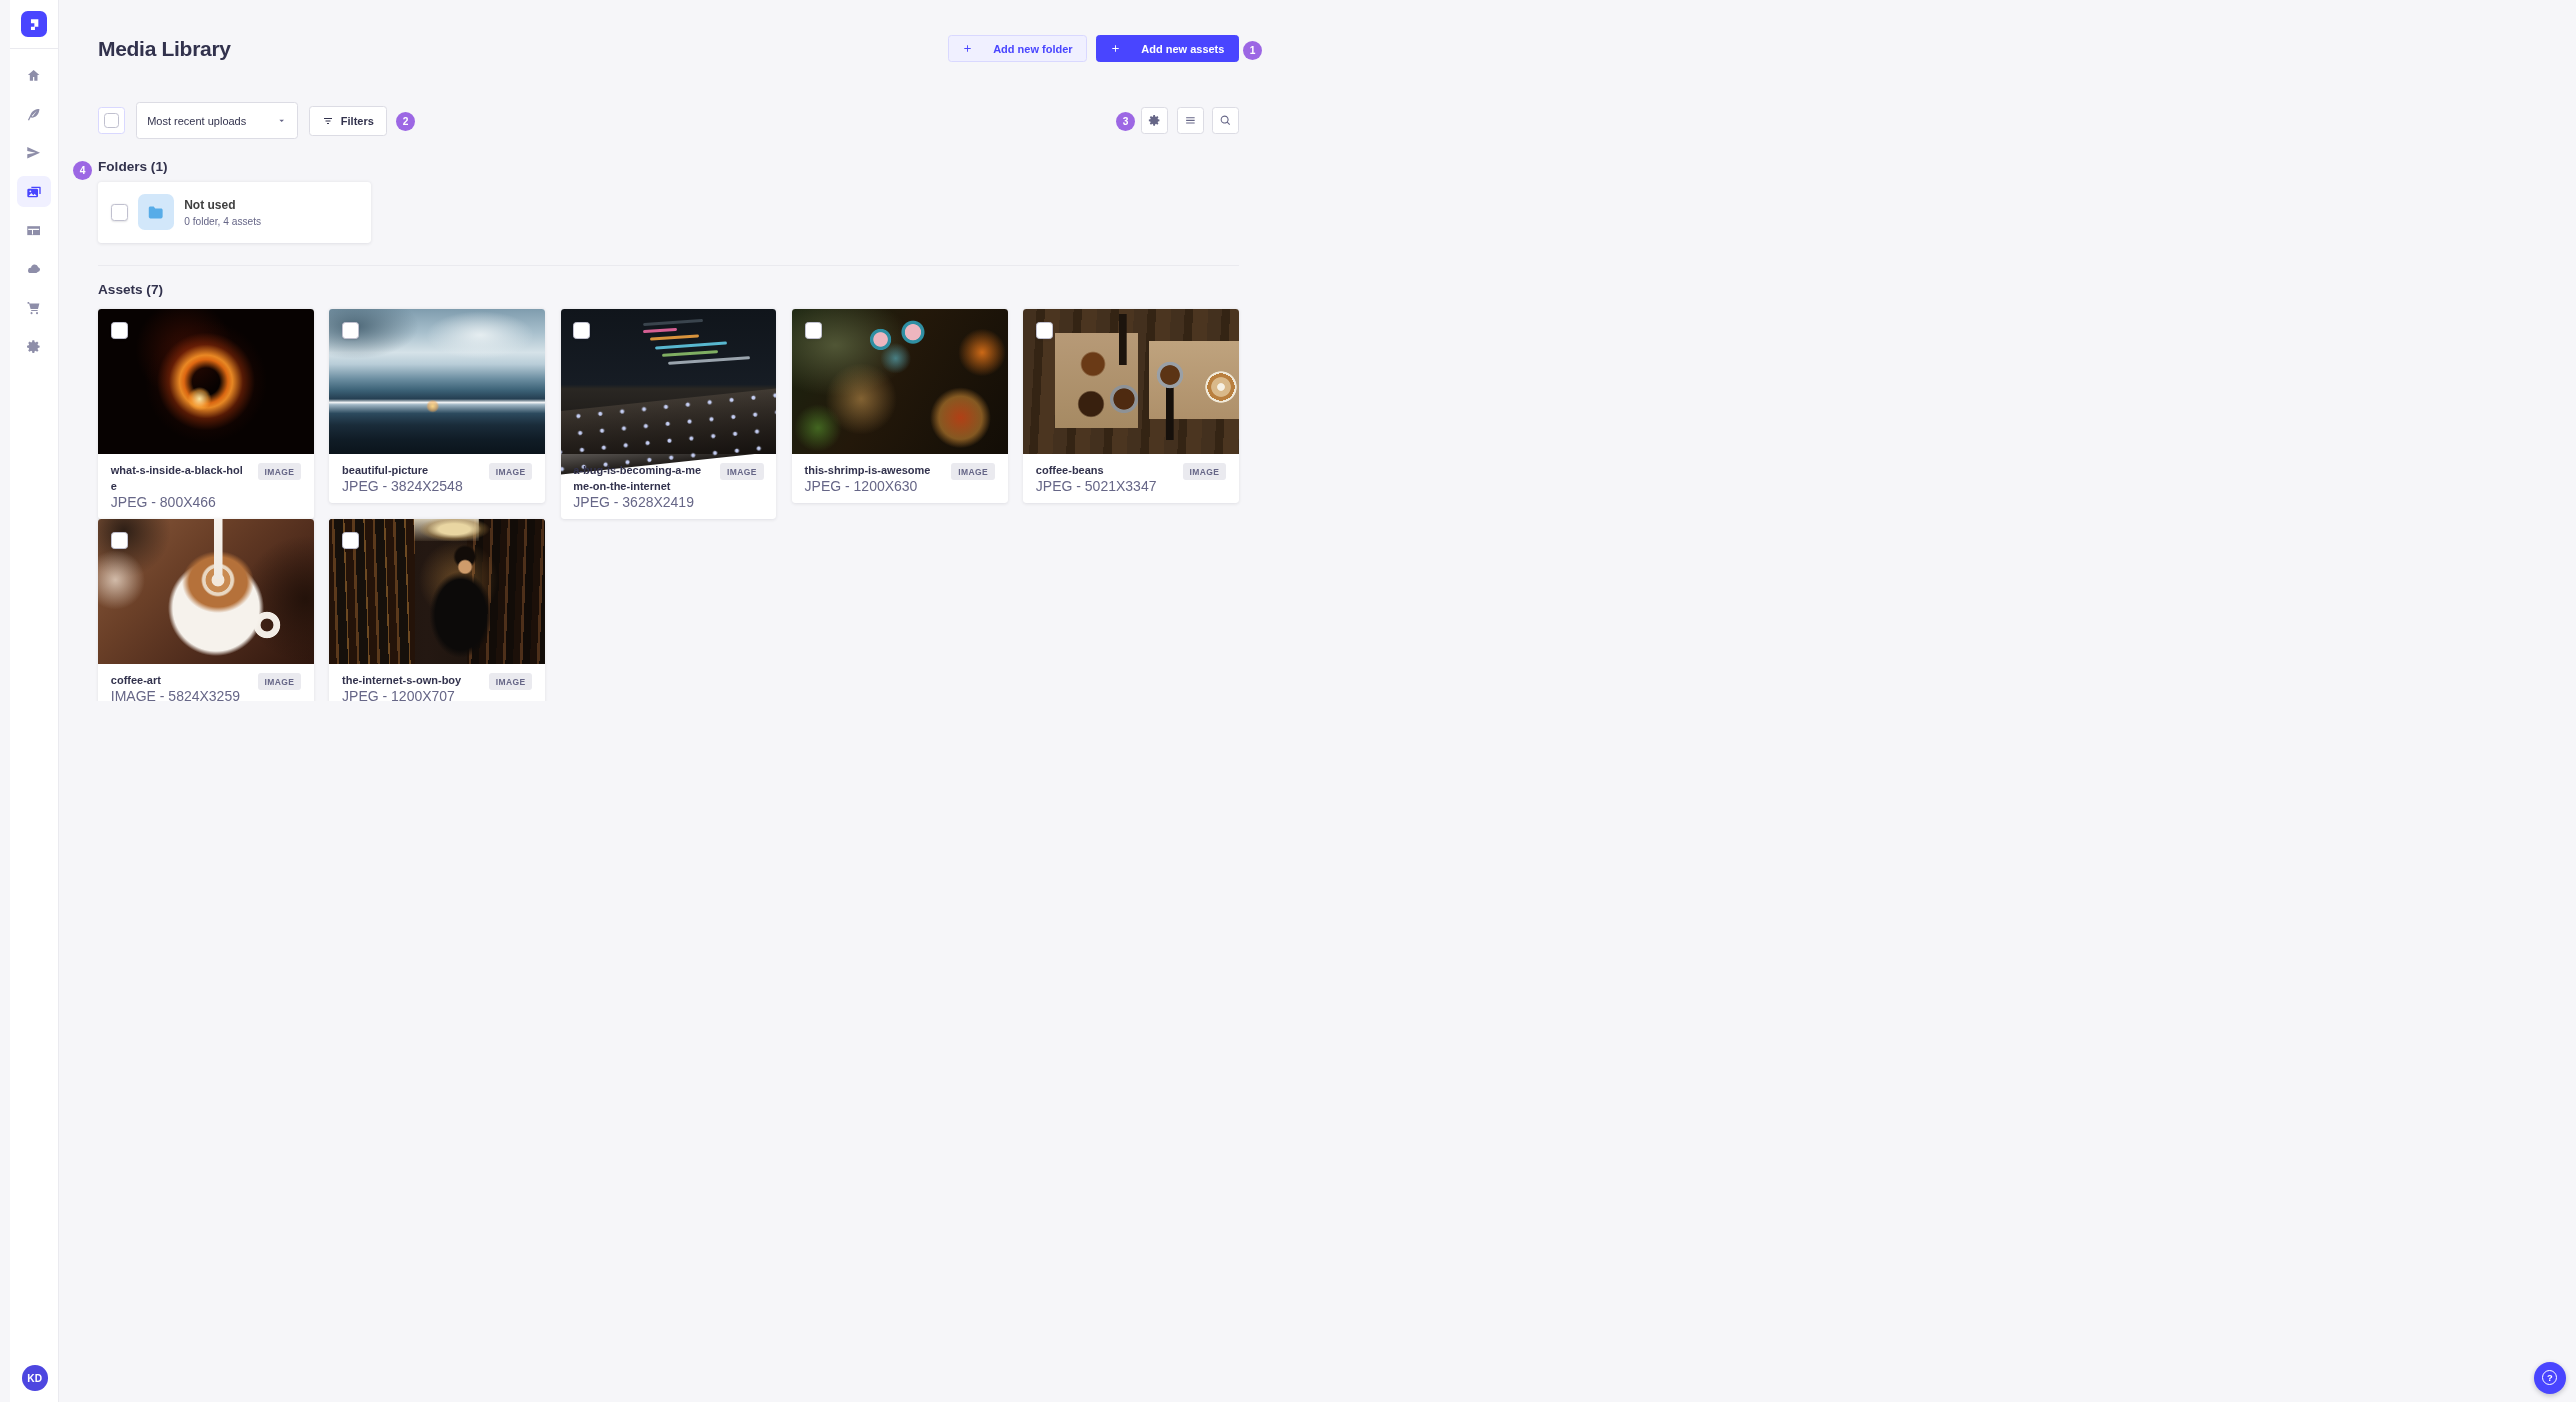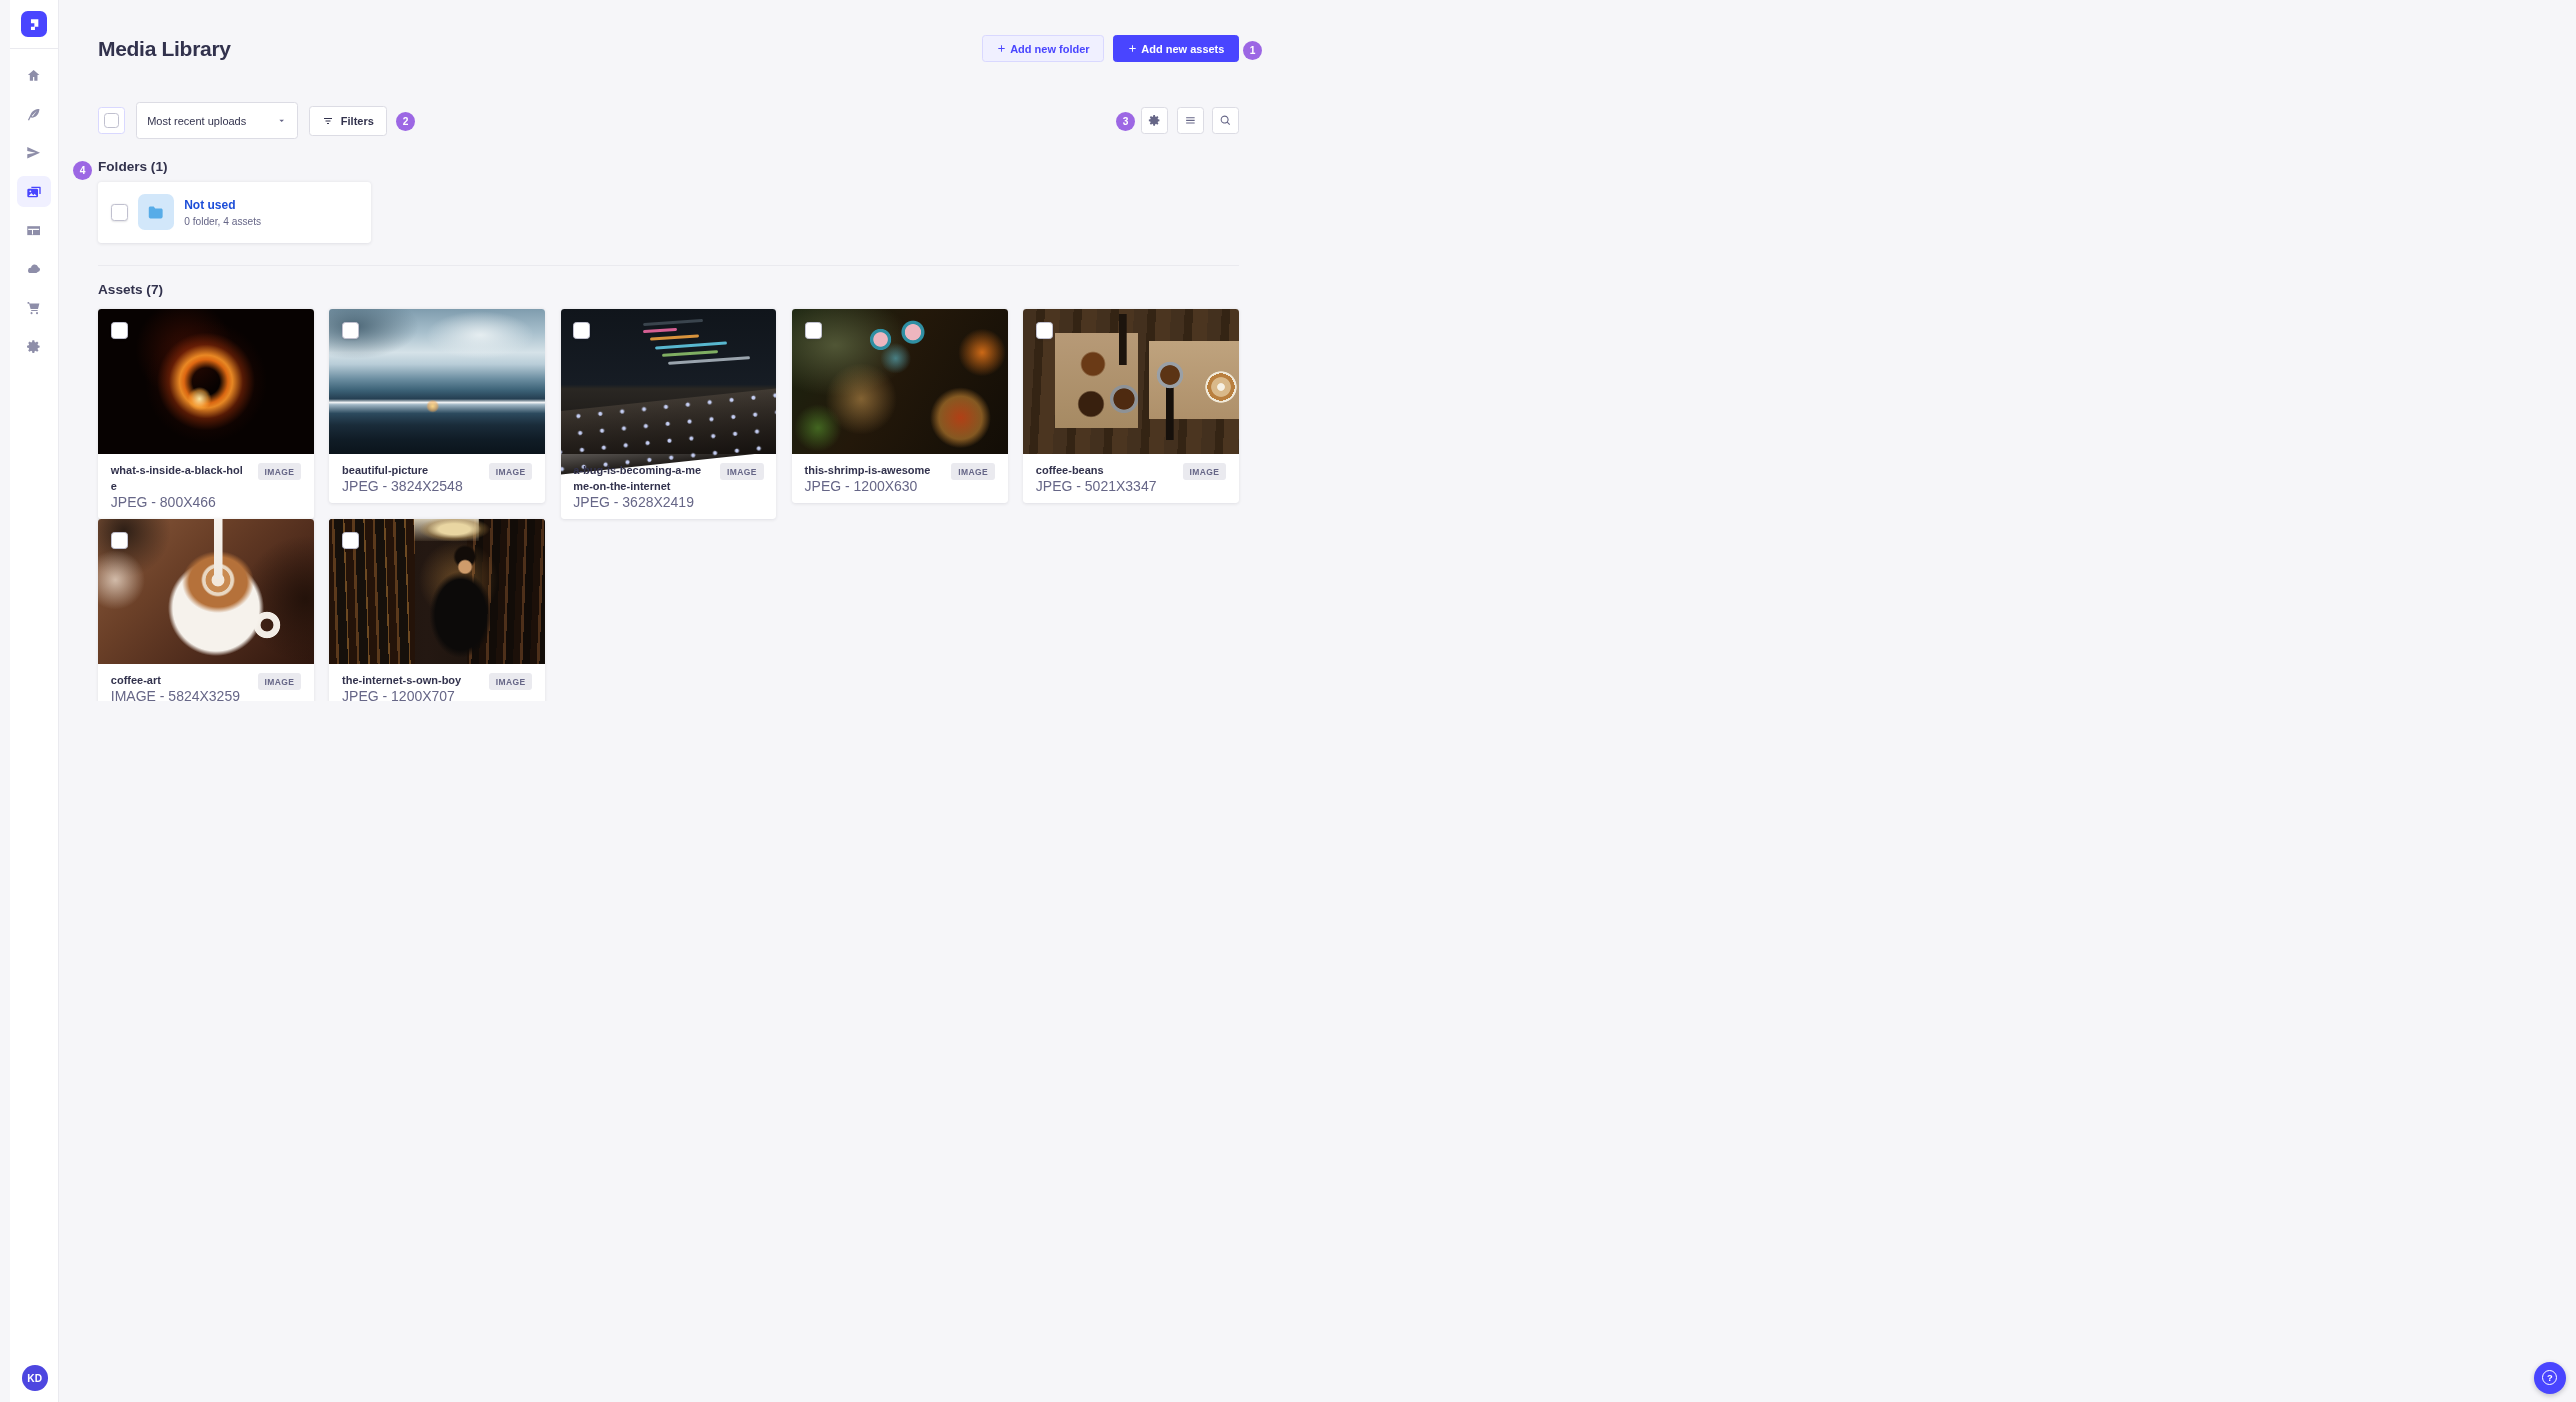--- a/index.html
+++ b/index.html
@@ -31,21 +31,21 @@
     position:absolute; left:12px; bottom:11px; width:25.6px; height:25.6px; border-radius:50%;
     background:#4d46e0; color:#fff; font-size:10.2px; font-weight:700; letter-spacing:0.3px;
     display:flex; align-items:center; justify-content:center; cursor:pointer;
   }
   
   .main { margin-left:49px; padding:0 0 0 49px; width:1239px; }
   .content { width:1141px; }
   .page-header { padding-top:34px; display:flex; align-items:center; justify-content:space-between; height:63px; }
   .page-title { font-size:21px; font-weight:700; letter-spacing:-0.3px; color:#32324d; }
   .header-actions { display:flex; align-items:center; gap:8.5px; }
-  .btn { display:inline-flex; align-items:center; gap:3px; height:27px; padding:0 13.6px;
+  .btn { display:inline-flex; align-items:center; gap:20px; height:27px; padding:0 13.6px;
     border-radius:3.4px; font-size:11px; font-weight:600; cursor:pointer;
     font-family:"Liberation Sans",sans-serif; }
   .btn-secondary { background:#f0f0ff; border:0.9px solid #d9d8ff; color:#4945ff; }
   .btn-primary { background:#4945ff; border:0.9px solid #4945ff; color:#ffffff; }
   
   .toolbar { margin-top:44px; display:flex; align-items:center; justify-content:space-between; height:27px; }
   .toolbar-left { display:flex; align-items:center; gap:11px; }
   .selectall-btn { width:27px; height:27px; background:#fff; border:0.9px solid #d9d8ff; border-radius:3.4px;
     display:flex; align-items:center; justify-content:center; cursor:pointer; }
   .selectall-inner { width:15.3px; height:15.3px; border:0.9px solid #c0c0cf; border-radius:3.4px; background:#fff; }
@@ -63,21 +63,21 @@
   .section-heading.assets { margin-top:15.3px; }
   .divider { margin-top:22px; border:none; border-top:0.9px solid #eaeaef; width:1141px; }
   
   .folder-card { margin-top:6.8px; width:273px; height:61px; background:#fff; border-radius:3.4px;
     box-shadow:0 0.9px 3.4px rgba(33,33,52,.1); display:flex; align-items:center; padding:0 12.8px; cursor:pointer; }
   .checkbox { width:17px; height:17px; background:#fff; border:0.9px solid #c0c0cf; border-radius:3.4px;
     flex:none; cursor:pointer; box-shadow:0 0.9px 1.7px rgba(33,33,52,.12); }
   .folder-tile { width:36px; height:36px; border-radius:6.8px; background:#d2e7fa; margin-left:10.2px;
     display:flex; align-items:center; justify-content:center; color:#57ace8; flex:none; }
   .folder-text { margin-left:10.2px; }
-  .folder-name { font-size:12px; font-weight:600; color:#1d4ed8; line-height:15.3px; }
+  .folder-name { font-size:12px; font-weight:600; color:#404040; line-height:15.3px; }
   .folder-meta { font-size:10.2px; color:#666687; margin-top:2.6px; }
   
   .asset-grid { margin-top:11px; display:grid; grid-template-columns:repeat(5,1fr);
     grid-auto-rows:194px; column-gap:15.3px; row-gap:16px; align-items:start; }
   .card { background:#fff; border-radius:3.4px; box-shadow:0 0.9px 3.4px rgba(33,33,52,.1); overflow:hidden; }
   .thumb { height:145px; position:relative; display:flex; align-items:center; justify-content:center;
     background:#fff;
     background-image:repeating-conic-gradient(#f3f3f8 0% 25%, #ffffff 0% 50%);
     background-size:25.6px 25.6px; }
   .thumb .checkbox { position:absolute; top:12.8px; left:12.8px; }

